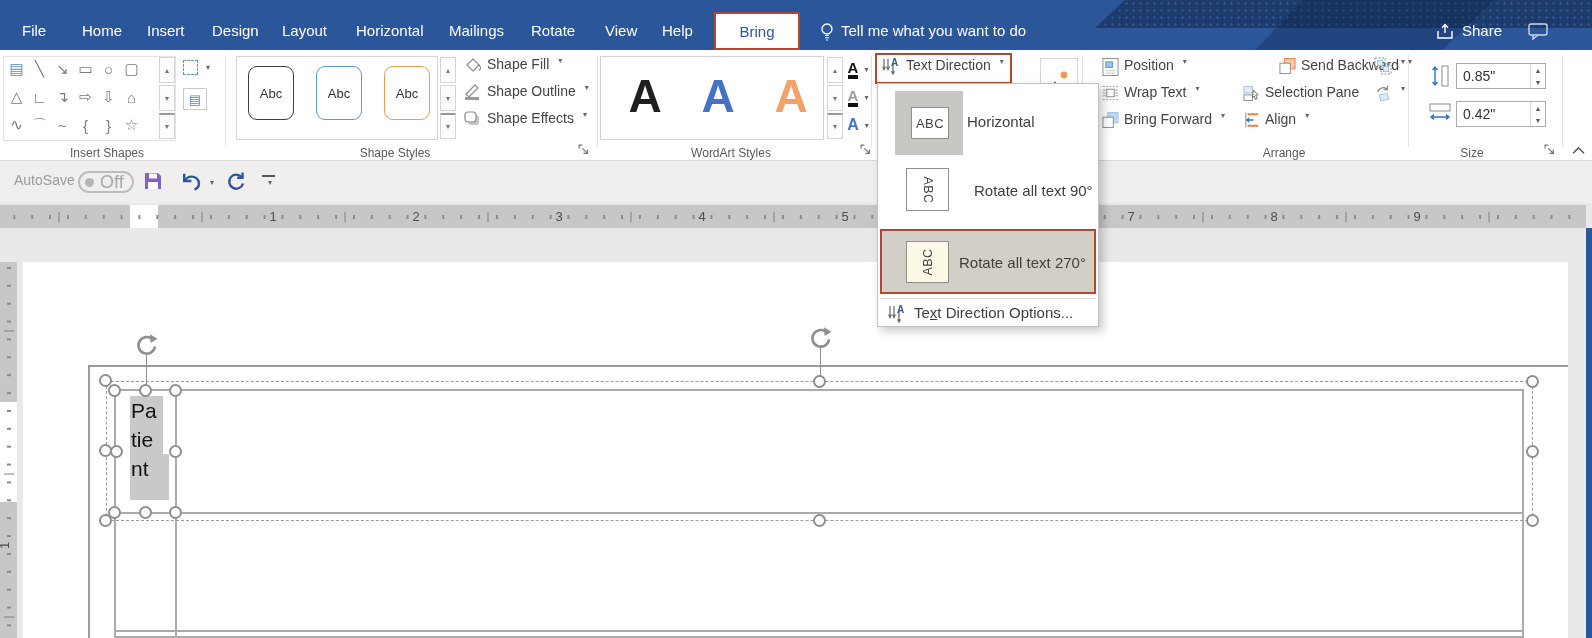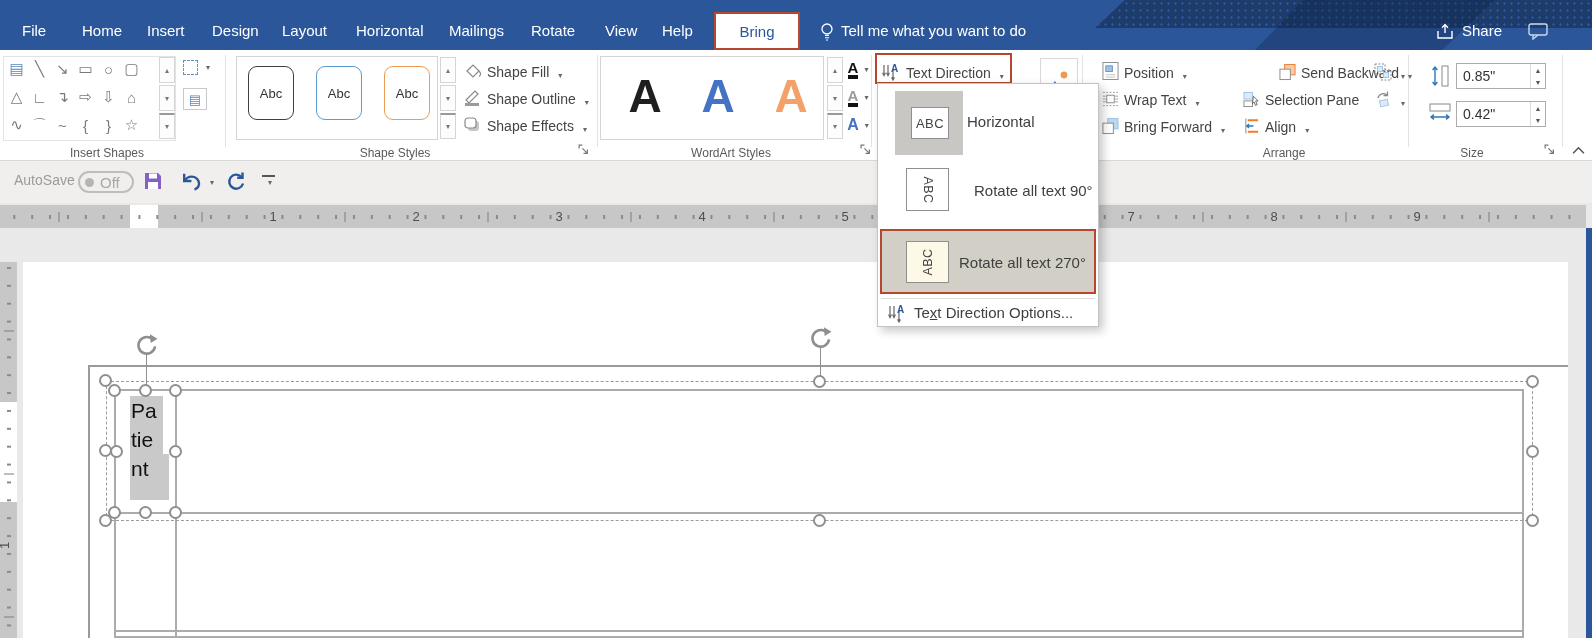--- a/index.html
+++ b/index.html
@@ -22,33 +22,33 @@
   
   .ribbon{left:0;top:50px;width:1592px;height:111px;background:#fff;border-bottom:1px solid #d8d8d8;box-sizing:border-box;}
   .gdiv{top:55px;width:1px;height:92px;background:#e2e2e2;}
   .glabel{top:146px;height:14px;font-size:12px;color:#5a5a5a;transform:translateX(-50%);white-space:nowrap;}
   .shapeglyph{width:23px;height:22px;display:flex;align-items:center;justify-content:center;
               color:#7a7a7a;font-size:15px;cursor:pointer;}
   .scrollbtn{width:16px;height:26px;border:1px solid #d5d5d5;background:#fdfdfd;box-sizing:border-box;
              display:flex;align-items:center;justify-content:center;color:#777;font-size:8px;cursor:pointer;}
   .chip{width:46px;height:54px;border-radius:9px;background:#fff;display:flex;align-items:center;justify-content:center;
         font-size:13px;color:#333;box-sizing:border-box;cursor:pointer;}
-  .rbtn{display:flex;align-items:flex-end;gap:5px;height:24px;font-size:14px;color:#444;cursor:pointer;white-space:nowrap;}
+  .rbtn{display:flex;align-items:flex-start;gap:5px;height:24px;font-size:14px;color:#444;cursor:pointer;white-space:nowrap;}
   .caret{font-size:8px;color:#666;margin-left:4px;}
   .wa{font-size:46px;font-weight:bold;width:66px;text-align:center;top:58px;line-height:76px;cursor:pointer;}
   .abtn{width:24px;height:24px;display:flex;align-items:center;justify-content:center;gap:2px;cursor:pointer;}
   .sizeinput{width:90px;height:26px;border:1px solid #ababab;box-sizing:border-box;font-size:14px;color:#333;
              padding:0 16px 0 6px;font-family:"Liberation Sans",sans-serif;background:#fff;}
   .spin{position:absolute;right:1px;top:1px;width:14px;height:24px;border-left:1px solid #dcdcdc;
         display:flex;flex-direction:column;align-items:center;justify-content:space-around;font-size:7px;color:#555;cursor:pointer;}
   
   .qat{left:0;top:161px;width:1592px;height:42px;background:#f0efed;}
   .autosave{color:#9b9b9b;font-size:14px;top:11px;}
   .pill{left:78px;top:10px;width:56px;height:22px;border:2px solid #bdbdbd;border-radius:12px;box-sizing:border-box;
-        display:flex;align-items:center;gap:6px;padding-left:5px;color:#a8a8a8;font-size:15px;cursor:pointer;}
+        display:flex;align-items:center;gap:6px;padding-left:5px;color:#a8a8a8;font-size:18px;cursor:pointer;}
   .pilldot{width:9px;height:9px;border-radius:50%;background:#b5b5b5;}
   
   .hruler{left:0;top:205px;width:1586px;height:23px;background:#c7c7c7;}
   .hwseg{left:130px;top:0;width:28px;height:23px;background:#fff;}
   .hticks{left:0;top:0;width:1586px;height:23px;
     background-image:
       linear-gradient(90deg,transparent 0,transparent 8px,#8a8a8a 8px,#8a8a8a 9.5px,transparent 9.5px),
       linear-gradient(90deg,transparent 0,transparent 70.5px,#7c7c7c 70.5px,#7c7c7c 72px,transparent 72px);
     background-size:17.875px 4px,143px 10px;background-repeat:repeat-x,repeat-x;
     background-position:130.5px 10px,130.5px 7px;}

